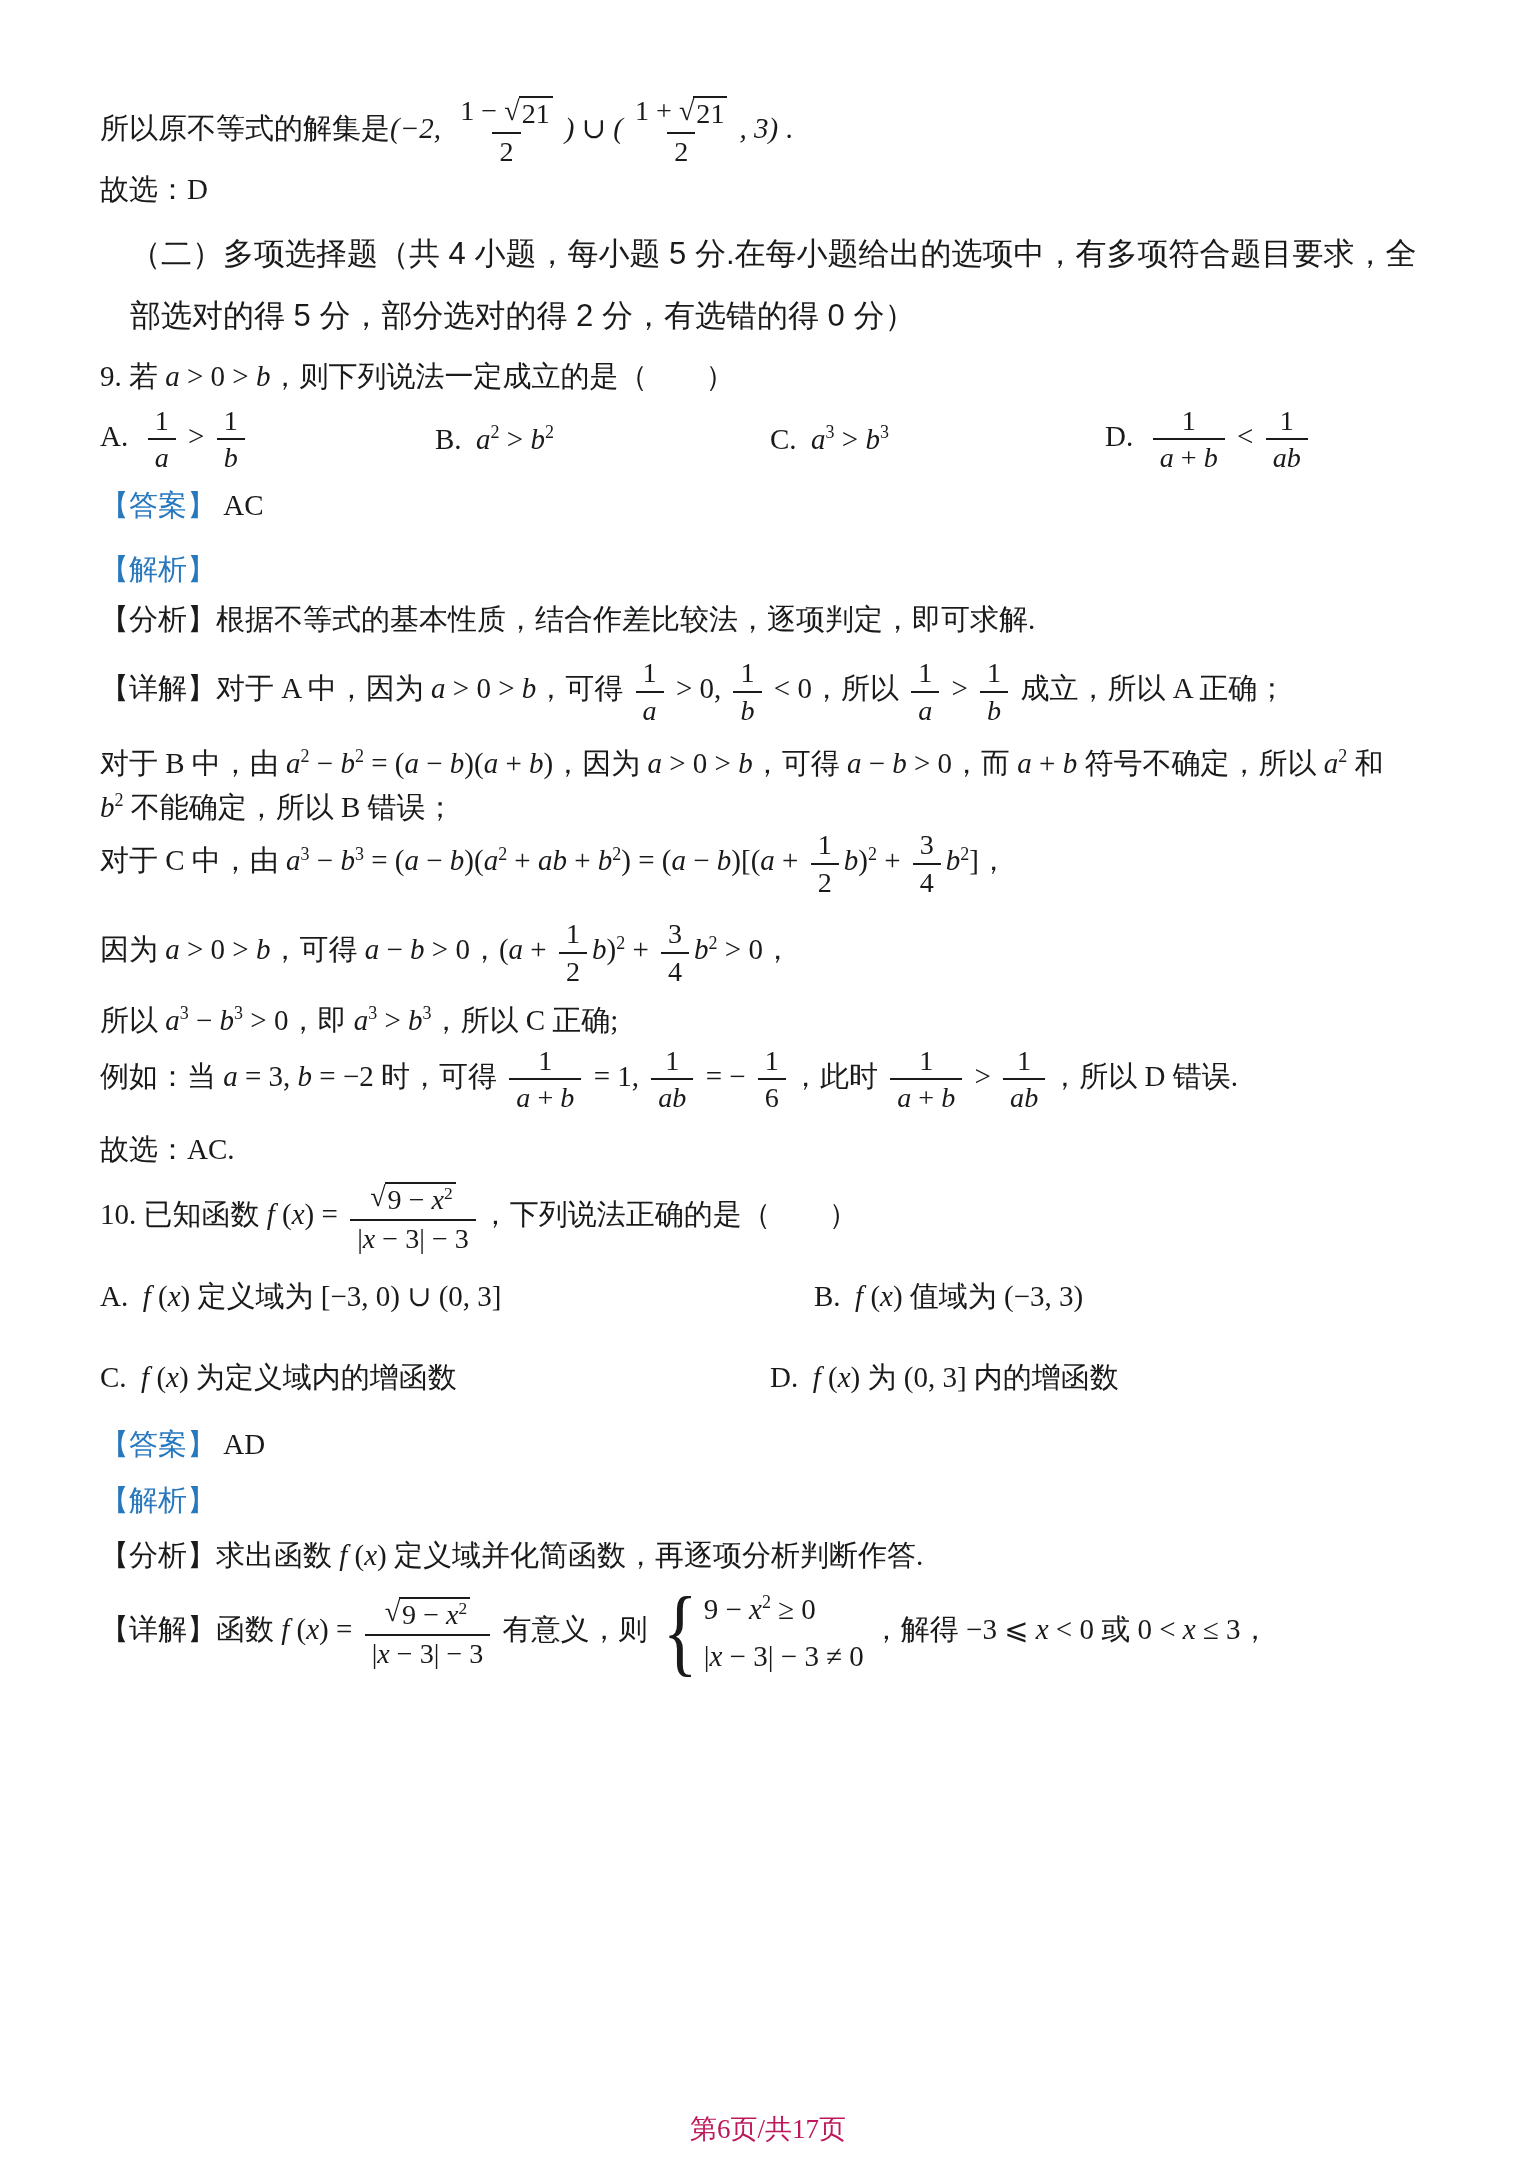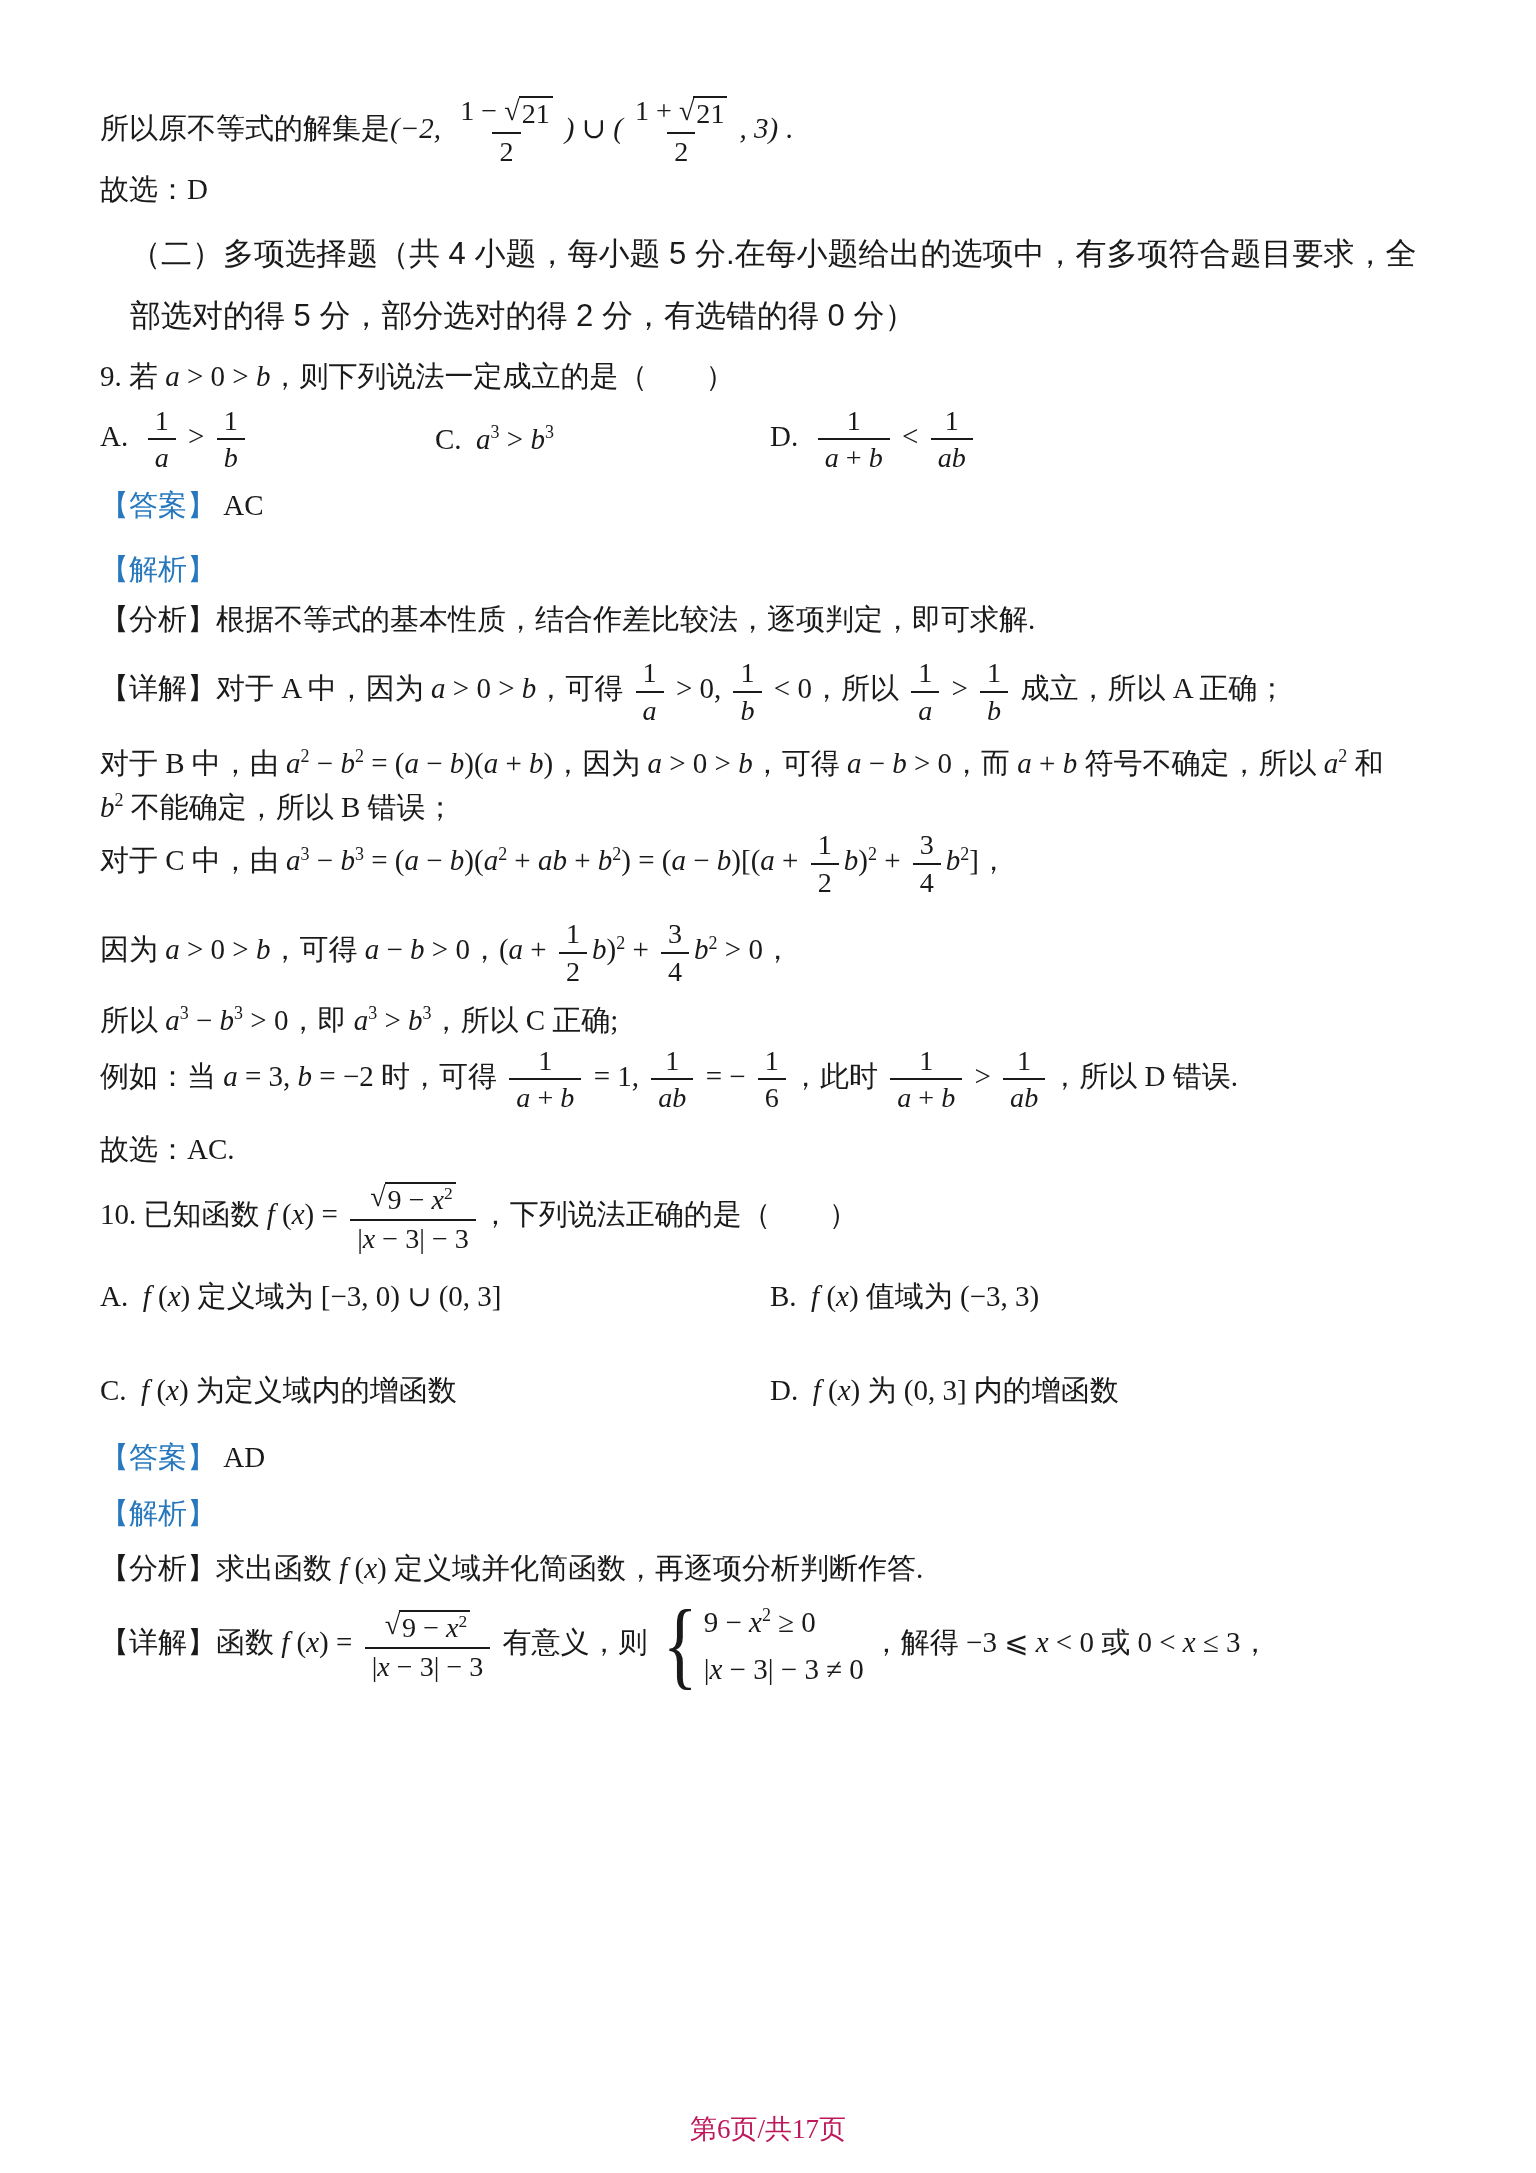--- a/index.html
+++ b/index.html
@@ -50,21 +50,21 @@
   #l-fx9{margin-bottom:16px;}
   #l-d9a{margin-bottom:16px;}
   #l-d9b1{}
   #l-d9b2{margin-bottom:0px;}
   #l-d9c1{margin-bottom:20px;}
   #l-d9c2{margin-bottom:12px;}
   #l-d9c3{margin-bottom:2px;}
   #l-d9d{margin-bottom:14px;}
   #l-gx9{margin-bottom:10px;}
   #l-q10{margin-bottom:22px;}
-  #l-q10r1{margin-bottom:53px;}
+  #l-q10r1{margin-bottom:40px;gap:44px;}
   #l-q10r2{margin-bottom:26px;}
   #l-ans10{margin-bottom:12px;}
   #l-jx10{margin-bottom:12px;}
   #l-fx10{margin-bottom:14px;}
   .footer{
     position:absolute;left:0;right:0;bottom:26px;
     text-align:center;font-size:27px;color:#be185d;
   }
 </style>
 </head>
@@ -92,20 +92,21 @@
 
     <div class="line" id="l-q9"><span class="seg">9. 若 </span><span class="seg mi">a</span><span class="seg"> &gt; 0 &gt; </span><span class="seg mi">b</span><span class="seg">，则下列说法一定成立的是（　　）</span></div>
     <div class="optrow4" id="l-q9opts">
       <div class="line"><span class="seg">A.  </span><span class="frac">
             <span class="fn"><span class="seg">1</span></span>
             <span class="fd"><span class="seg mi">a</span></span>
           </span><span class="seg"> &gt; </span><span class="frac">
             <span class="fn"><span class="seg">1</span></span>
             <span class="fd"><span class="seg mi">b</span></span>
           </span></div>
+      <div class="line"><span class="seg">B.  </span><span class="seg mi">a</span><sup class="sp">2</sup><span class="seg"> &gt; </span><span class="seg mi">b</span><sup class="sp">2</sup></div>
       <div class="line"><span class="seg">C.  </span><span class="seg mi">a</span><sup class="sp">3</sup><span class="seg"> &gt; </span><span class="seg mi">b</span><sup class="sp">3</sup></div>
       <div class="line"><span class="seg">D.  </span><span class="frac">
             <span class="fn"><span class="seg">1</span></span>
             <span class="fd"><span class="seg mi">a</span><span class="seg"> + </span><span class="seg mi">b</span></span>
           </span><span class="seg"> &lt; </span><span class="frac">
             <span class="fn"><span class="seg">1</span></span>
             <span class="fd"><span class="seg mi">ab</span></span>
           </span></div>
     </div>
     <div class="line" id="l-ans9"><span class="seg kw">【答案】</span><span class="seg"> AC</span></div>

